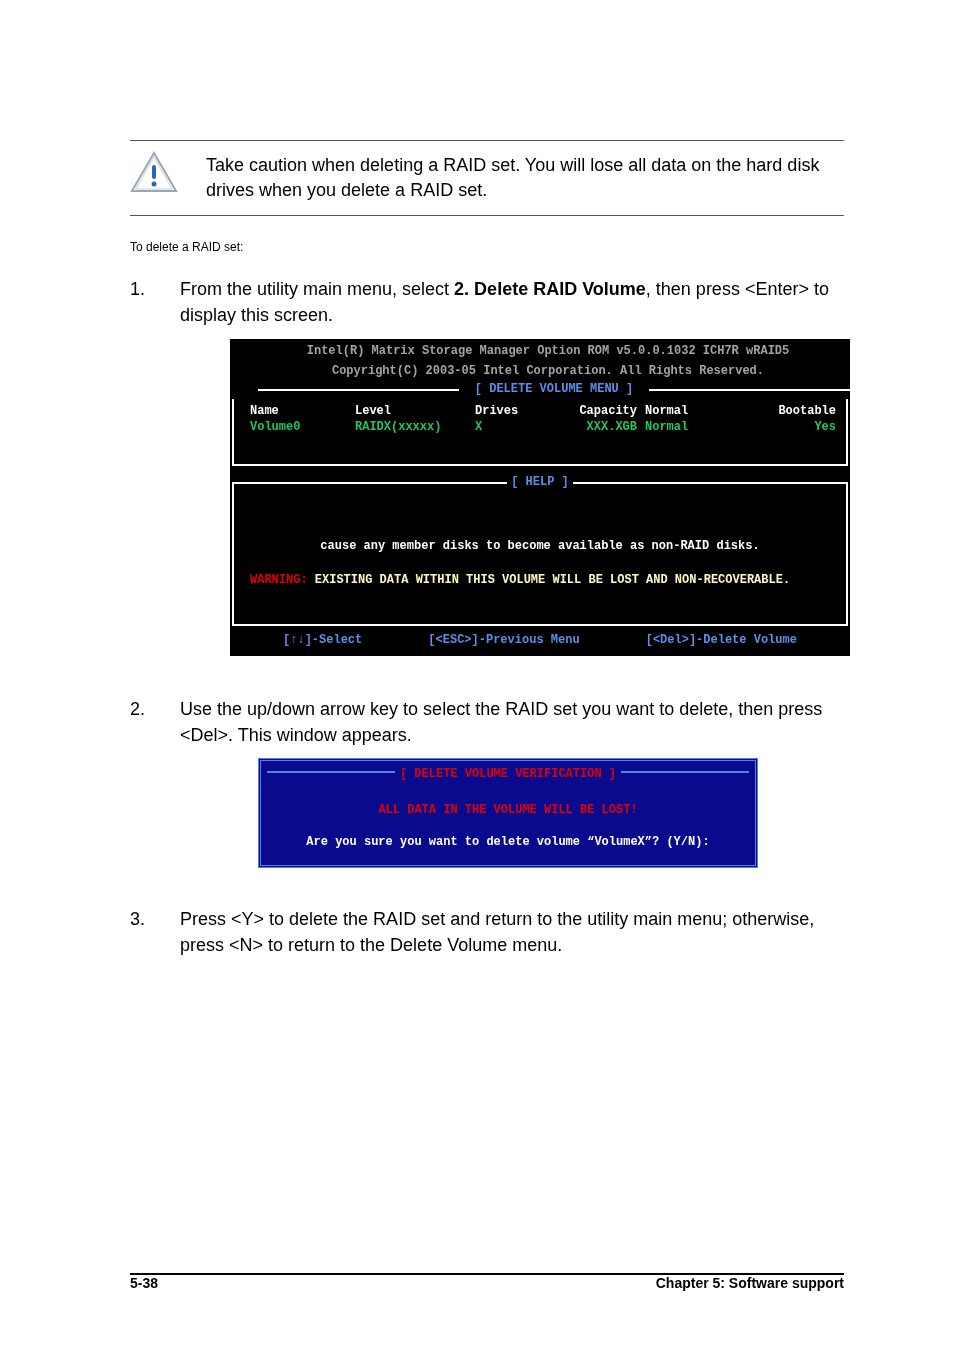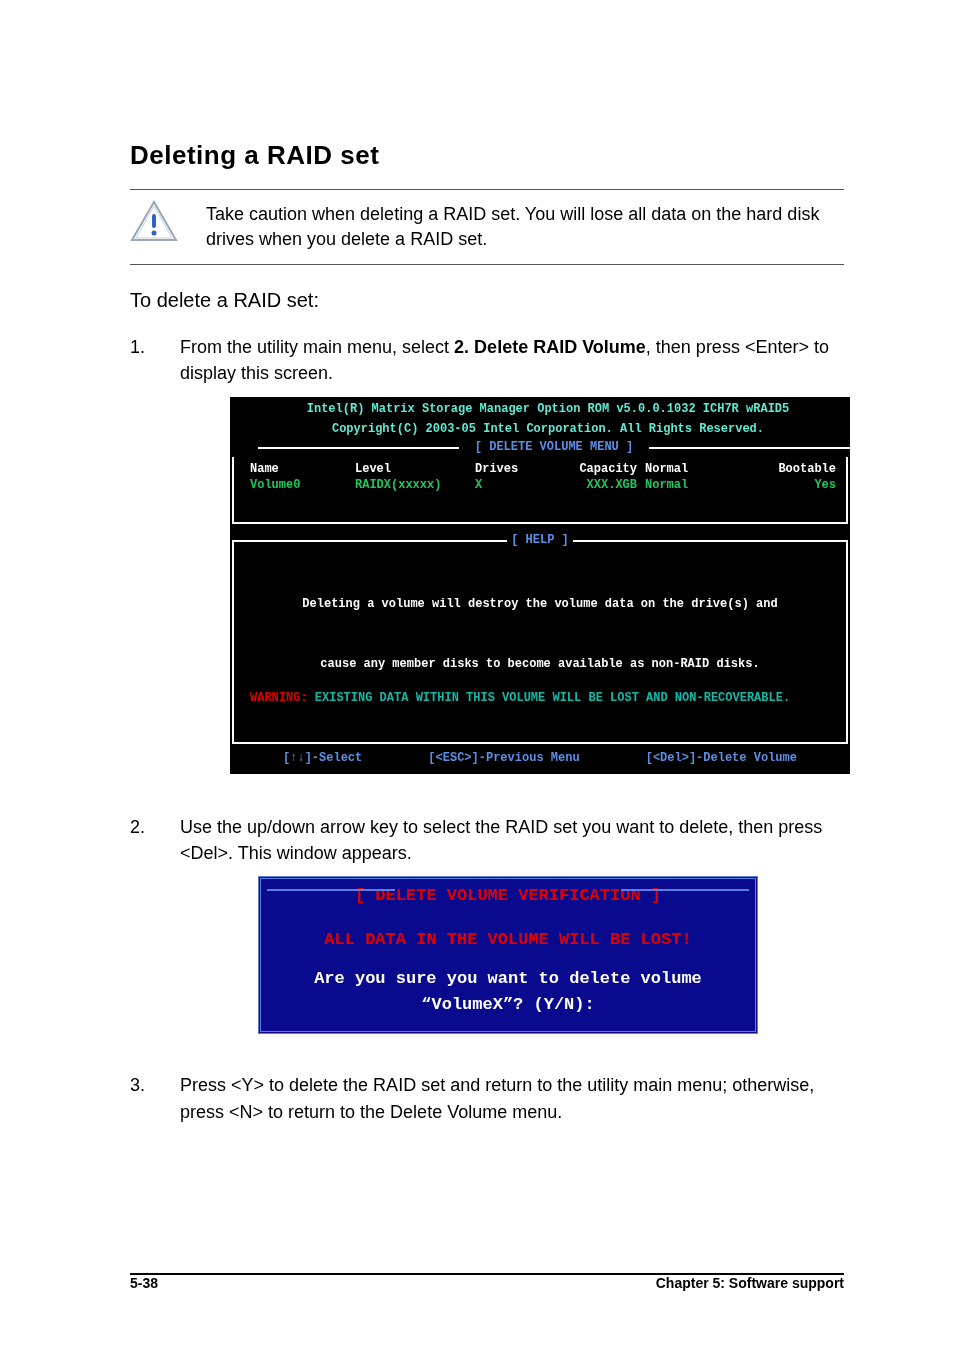--- a/index.html
+++ b/index.html
@@ -34,21 +34,21 @@
     height: 44px;
     position: relative;
   }
   .caution-icon svg { width: 48px; height: 44px; }
   .caution-text {
     font-size: 18px;
     line-height: 1.4;
     padding-top: 2px;
   }
   .intro {
-    font-size: 20px;
+    font-size: 12px;
     margin-bottom: 22px;
   }
   .steps { list-style: none; }
   .step {
     display: flex;
     gap: 22px;
     font-size: 18px;
     line-height: 1.45;
     margin-bottom: 14px;
   }
@@ -62,21 +62,21 @@
     margin: 10px 0 26px 50px;
     background: #000;
     font-family: "Courier New", monospace;
     color: #fff;
     font-size: 12px;
     line-height: 1.35;
     font-weight: bold;
   }
   .bios-head {
     text-align: center;
-    color: #5eead4;
+    color: #a3a3a3;
     padding: 4px 0 0 16px;
   }
   .bios-sectionlabel {
     text-align: center;
     color: #5b8fe6;
     padding: 2px 0;
     position: relative;
     margin-left: 28px;
   }
   .bios-sectionlabel::before, .bios-sectionlabel::after {
@@ -117,35 +117,35 @@
     text-align: center;
     color: #5b8fe6;
   }
   .bios-help-label span {
     background: #000;
     padding: 0 4px;
   }
   .help-center { text-align: center; color: #fff; margin-top: 44px; }
   .help-warn { margin-top: 18px; text-align: left; padding-left: 6px; }
   .warn-red { color: #e00000; }
-  .warn-white { color: #14b8a6; }
+  .warn-white { color: #fef9c3; }
   .bios-footer {
     color: #5b8fe6;
     display: flex;
     justify-content: space-around;
     padding: 6px 20px 8px 20px;
   }
 
   
   .bios2 {
     width: 500px;
     margin: 10px 0 24px 78px;
     background: #0a0a8e;
     font-family: "Courier New", monospace;
-    font-size: 17px;
+    font-size: 12px;
     font-weight: bold;
     line-height: 1.5;
     border: 3px double #5b7ee0;
     padding: 6px 10px 14px 10px;
     text-align: center;
     position: relative;
   }
   .bios2-title {
     color: #e00000;
     margin-top: -2px;
@@ -173,21 +173,20 @@
   .page-footer::before {
     content:"";
     position:absolute; left:0; right:0; top:-2px;
     border-top:1px solid #000;
   }
 </style>
 </head>
 <body>
 
 <div class="page">
-  <div class="heading">Deleting a RAID set</div>
 
   <div class="caution-block">
     <div class="caution-icon">
       <svg viewBox="0 0 48 44">
         <path d="M24 2 L46 40 L2 40 Z" fill="none" stroke="#9aa6b2" stroke-width="2"></path>
         <path d="M24 6 L42 38 L6 38 Z" fill="none" stroke="#c9d2db" stroke-width="1"></path>
         <rect x="22" y="14" width="4" height="14" rx="2" fill="#2d62c9"></rect>
         <circle cx="24" cy="33" r="2.5" fill="#2d62c9"></circle>
       </svg>
     </div>
@@ -219,21 +218,20 @@
               <div class="bc-name">Volume0</div>
               <div class="bc-level">RAIDX(xxxxx)</div>
               <div class="bc-drives">X</div>
               <div class="bc-cap">XXX.XGB</div>
               <div class="bc-status">Normal</div>
               <div class="bc-boot">Yes</div>
             </div>
           </div>
           <div class="bios-help-wrap">
             <div class="bios-help-label"><span>[ HELP ]</span></div>
-            <div class="help-center">Deleting a volume will destroy the volume data on the drive(s) and</div>
             <div class="help-center">cause any member disks to become available as non-RAID disks.</div>
             <div class="help-warn">
               <span class="warn-red">WARNING:</span><span class="warn-white"> EXISTING DATA WITHIN THIS VOLUME WILL BE LOST AND NON-RECOVERABLE.</span>
             </div>
           </div>
           <div class="bios-footer">
             <span>[↑↓]-Select</span>
             <span>[&lt;ESC&gt;]-Previous Menu</span>
             <span>[&lt;Del&gt;]-Delete Volume</span>
           </div>

